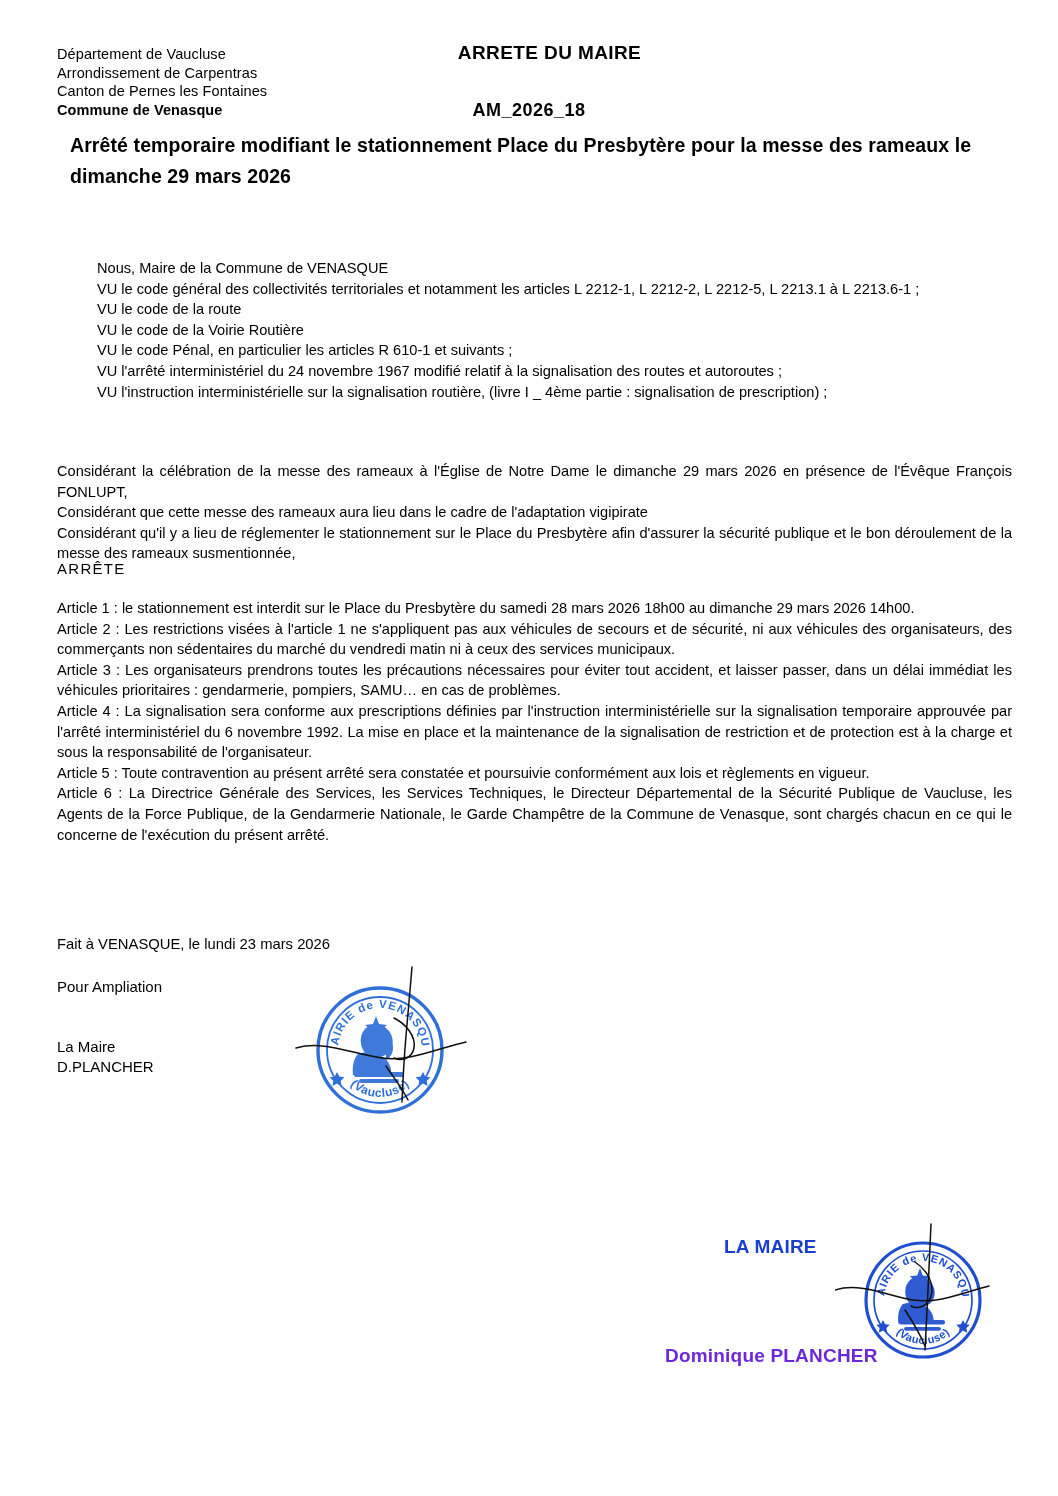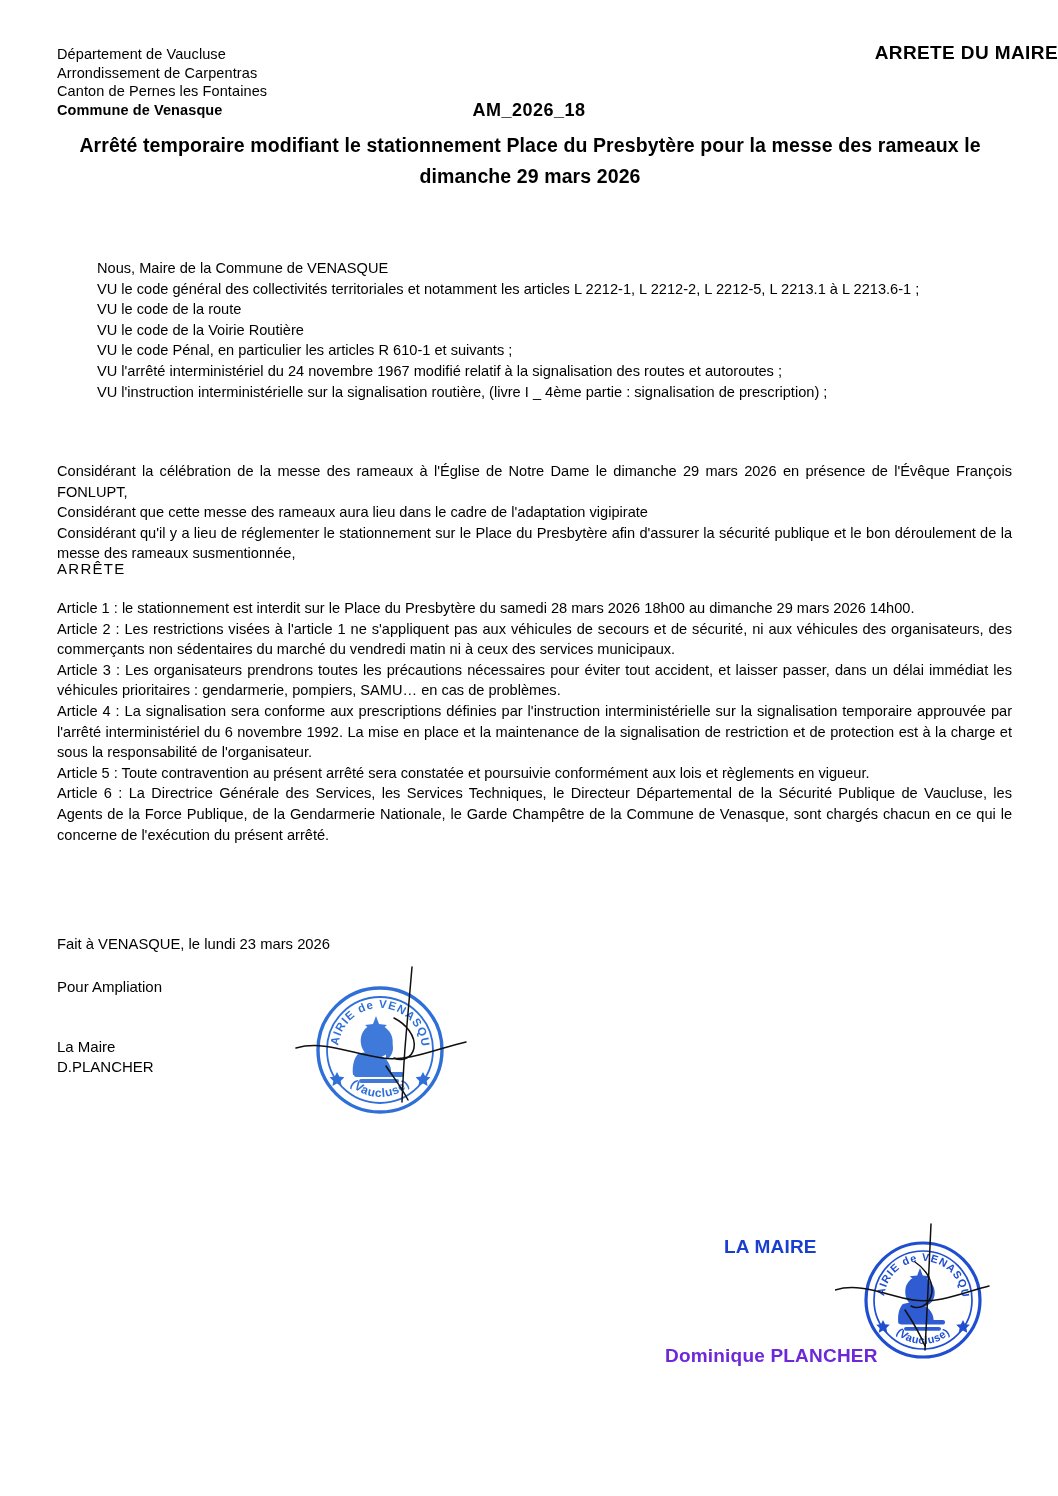--- a/index.html
+++ b/index.html
@@ -29,42 +29,42 @@
     line-height: 18.6px;
     letter-spacing: 0.1px;
   }
   .header-block .bold { font-weight: bold; }
 
   .doc-type {
     position: absolute;
     left: 0;
     right: 0;
     top: 42px;
-    text-align: right;
+    text-align: center;
     font-size: 19px;
     font-weight: bold;
     letter-spacing: 0.4px;
     padding-left: 41px;
   }
   .doc-ref {
     position: absolute;
     left: 0;
     right: 0;
     top: 100px;
     text-align: center;
     font-size: 18px;
     font-weight: bold;
     letter-spacing: 0.5px;
   }
   .doc-subtitle {
     position: absolute;
     left: 70px;
     width: 920px;
     top: 130px;
-    text-align: center;
+    text-align: left;
     font-size: 19.5px;
     font-weight: bold;
     line-height: 31px;
     letter-spacing: 0.1px;
   }
 
   
   .visas {
     position: absolute;
     left: 57px;

